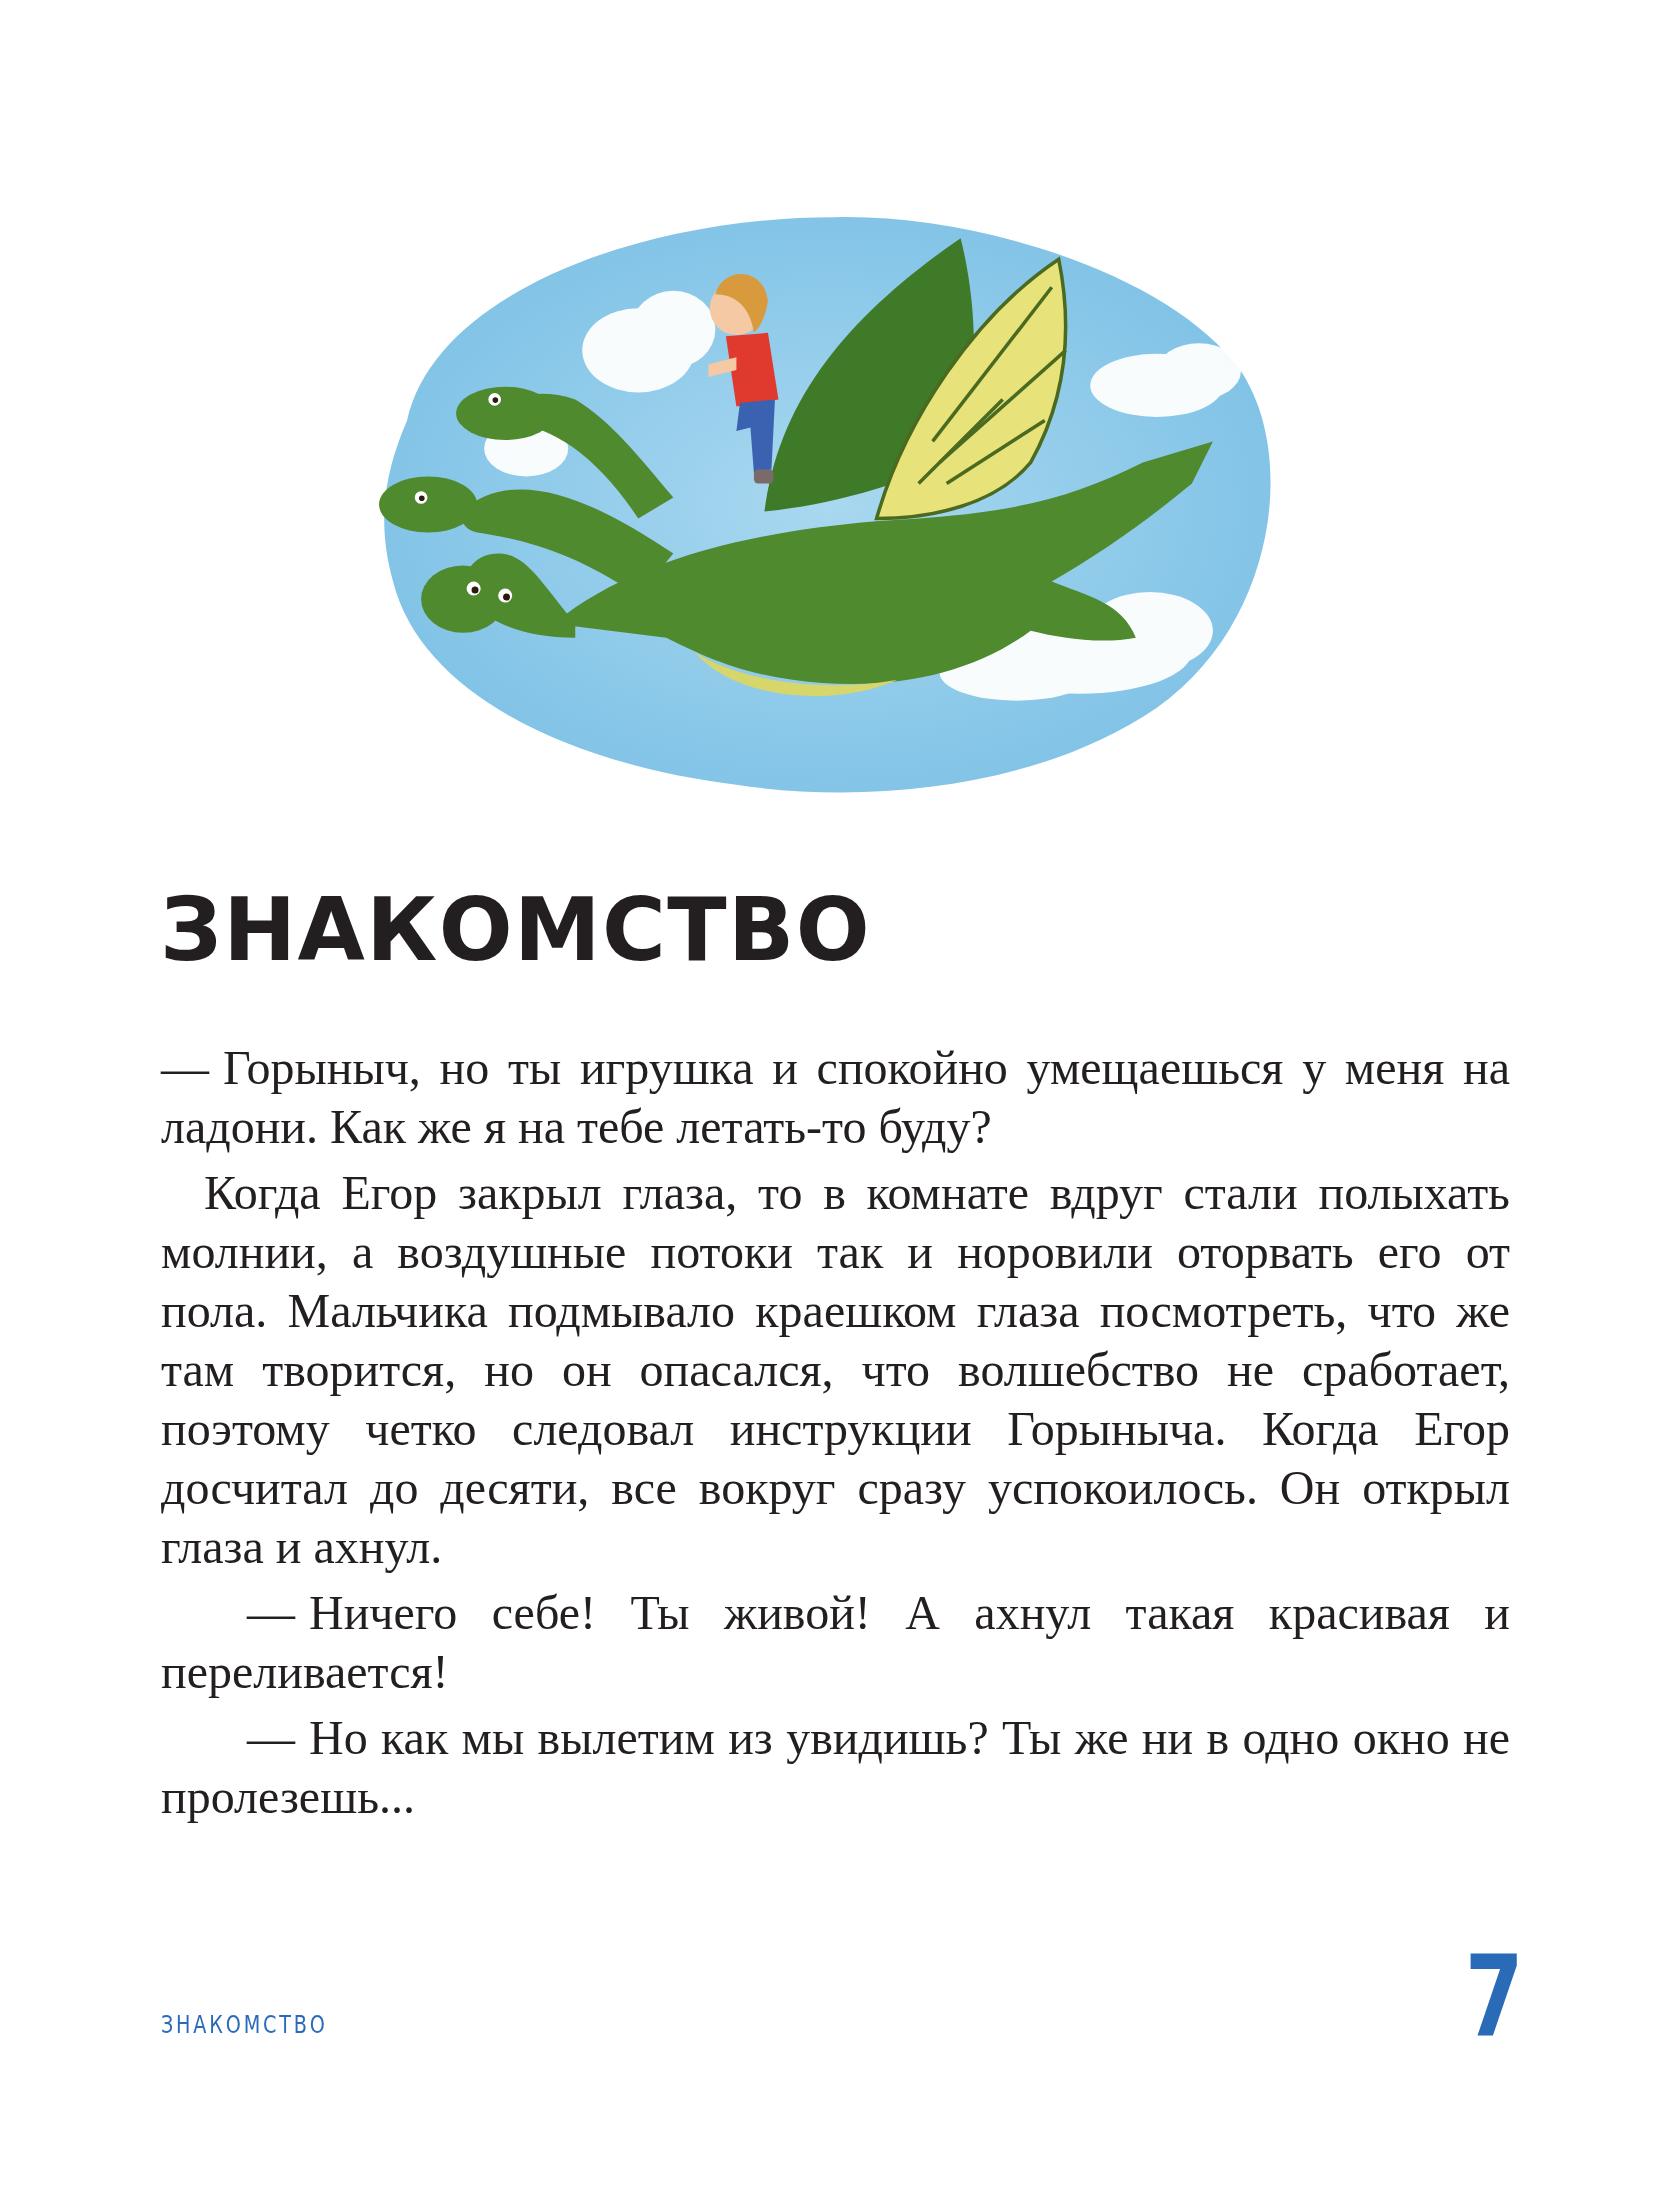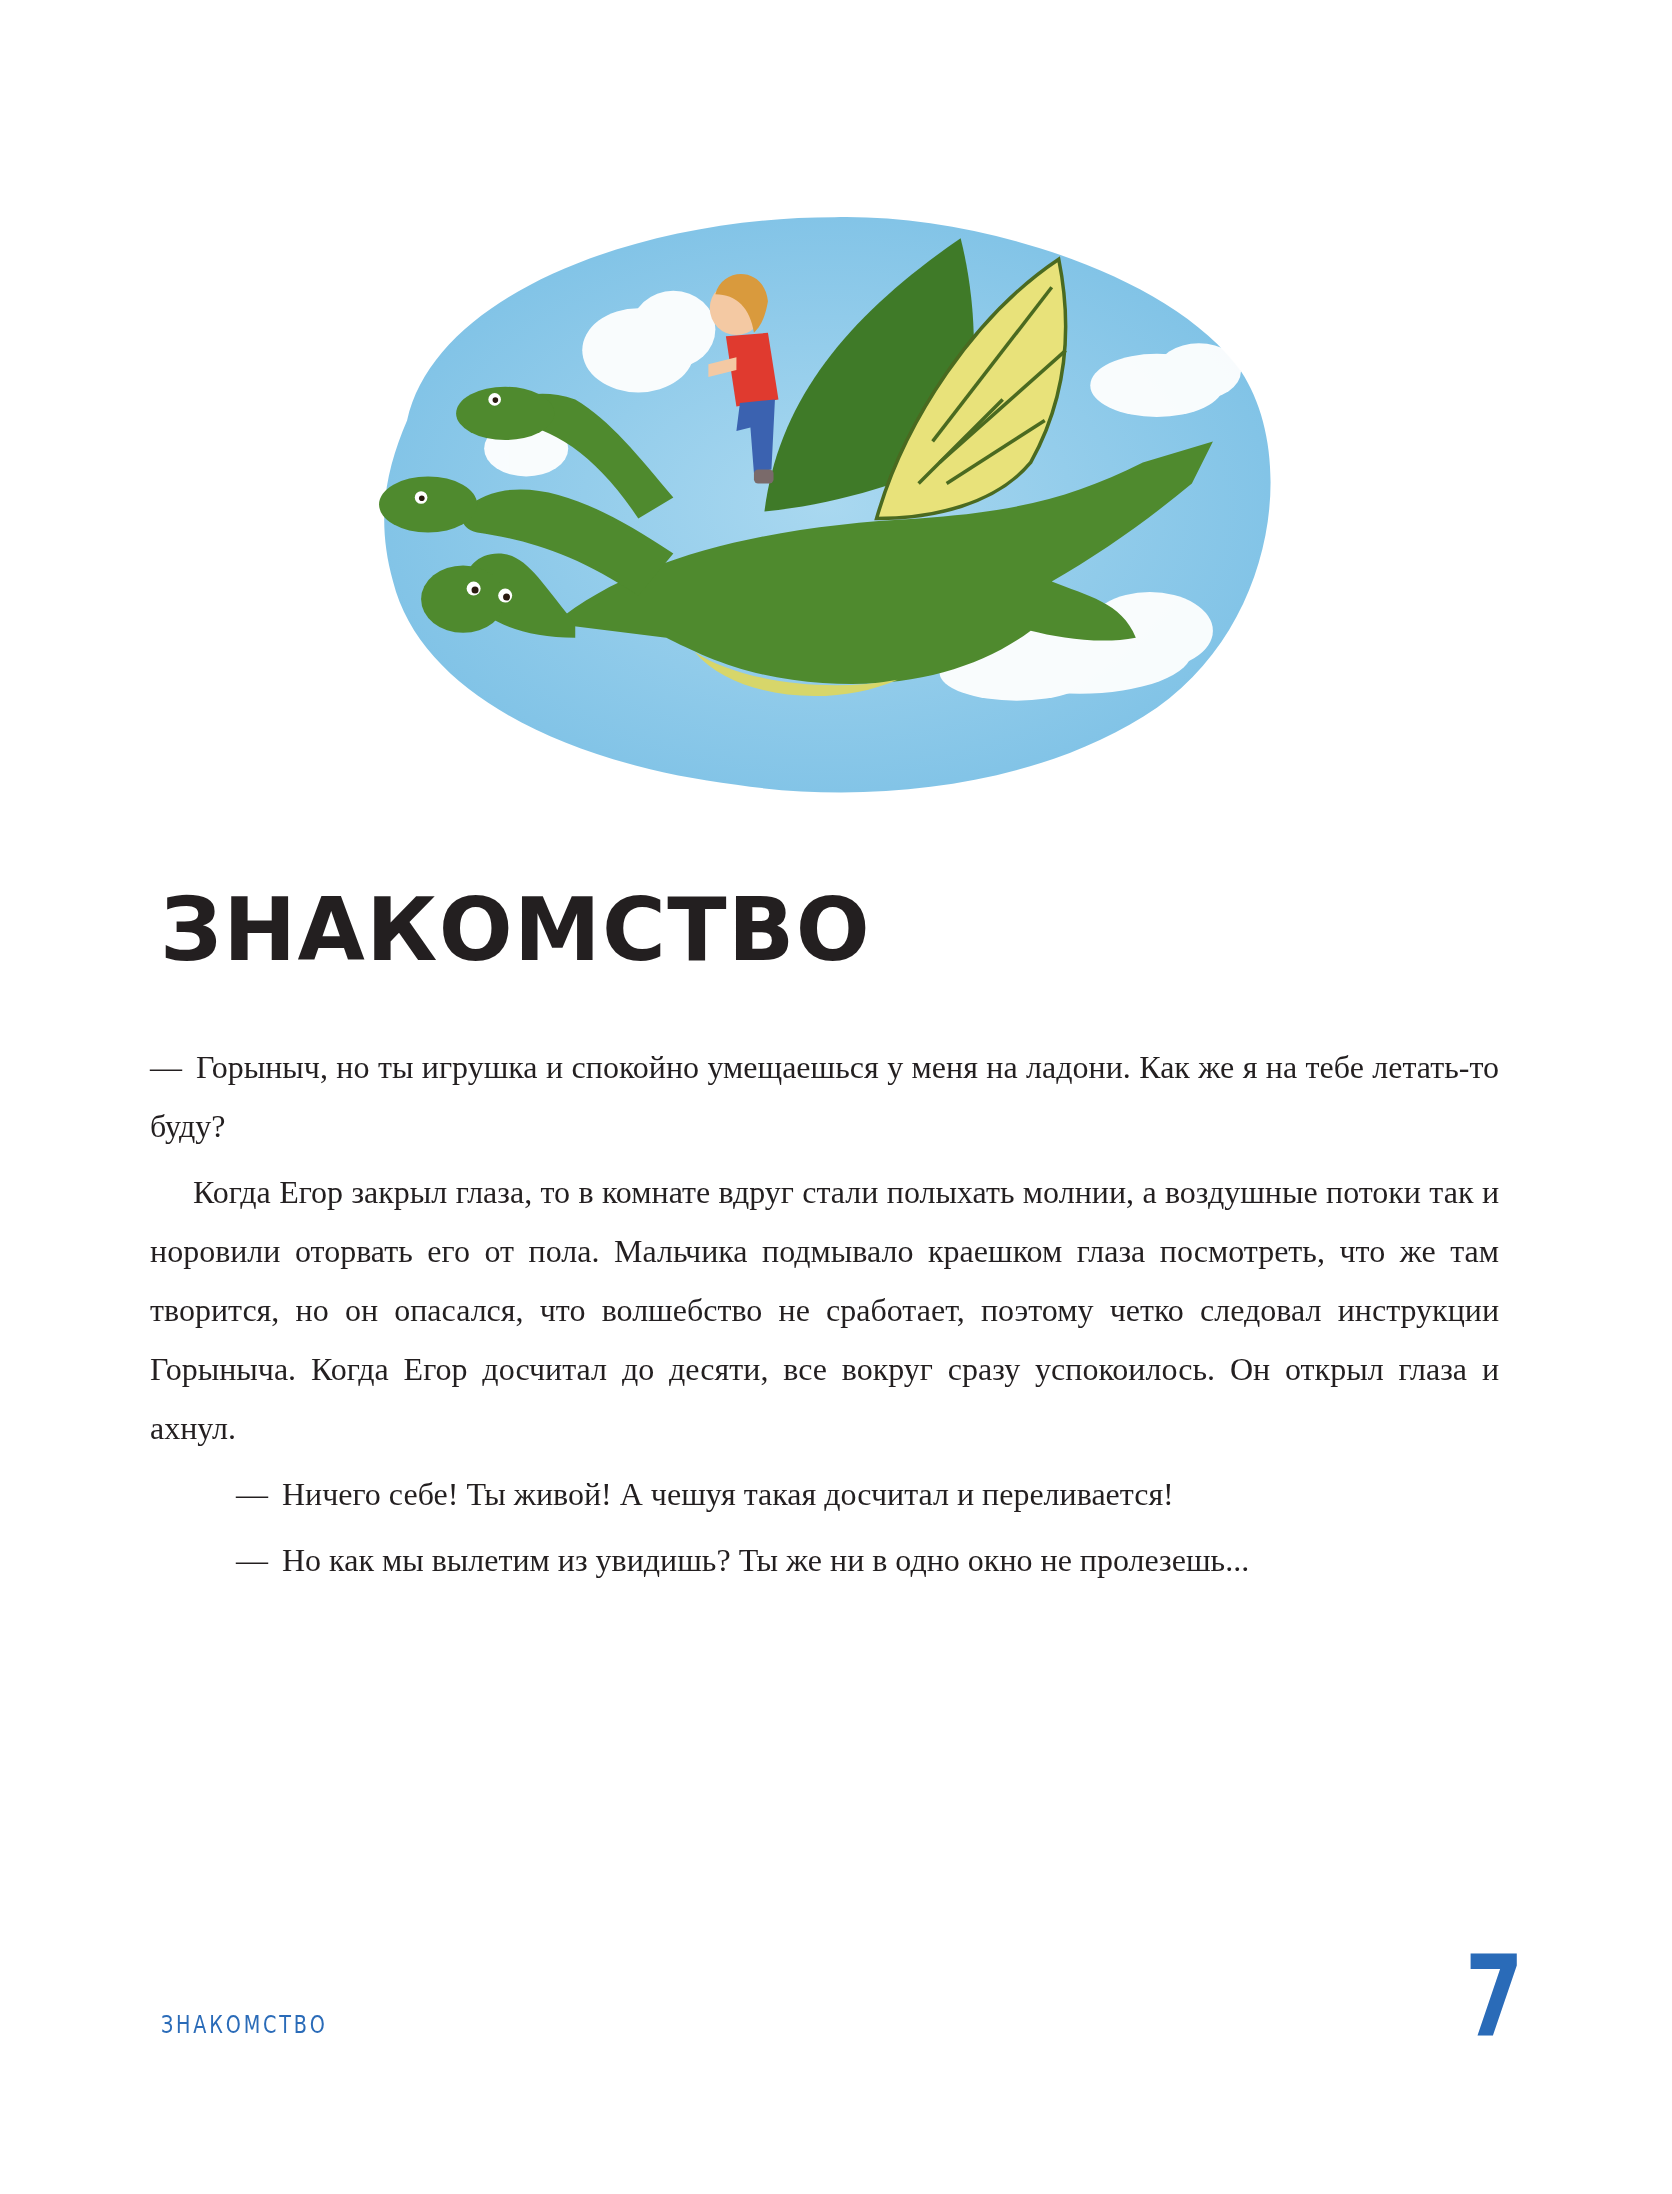--- a/index.html
+++ b/index.html
@@ -3,21 +3,21 @@
 <meta charset="utf-8">
 <style>
   html, body { margin:0; padding:0; background:#ffffff; }
   body { width:1673px; height:2194px; position:relative; overflow:hidden; font-family:"Liberation Serif", "DejaVu Serif", serif; color:#231f20; }
 
   .illustration { position:absolute; left:344px; top:189px; width:960px; height:624px; }
   .illustration svg { width:100%; height:100%; display:block; }
 
   .chapter-title { position:absolute; left:160px; top:887px; font-family:"DejaVu Sans", "Liberation Sans", sans-serif; font-weight:bold; font-size:87px; letter-spacing:1.4px; color:#231f20; transform:scaleX(1.0); transform-origin:left top; line-height:1; }
 
-  .body-text { position:absolute; left:150px; top:1038px; width:1349px; font-size:32px; line-height:59px; text-align:justify; }
+  .body-text { position:absolute; left:161px; top:1038px; width:1349px; font-size:48px; line-height:59px; text-align:justify; }
   .body-text p { margin:0 0 7px 0; text-indent:43px; }
   .body-text p.noindent { text-indent:0; }
   .body-text p .dash { display:inline-block; margin-right:14px; }
 
   .running-head { position:absolute; left:161px; top:2011px; font-family:"DejaVu Sans", "Liberation Sans", sans-serif; font-size:24px; letter-spacing:3.5px; color:#2a6bb8; transform:scaleX(0.8); transform-origin:left top; }
   .page-number { position:absolute; left:1465px; top:1940px; font-family:"DejaVu Sans", "Liberation Sans", sans-serif; font-weight:bold; font-size:112px; line-height:1; color:#2a6bb8; transform:scaleX(0.75); transform-origin:left top; }
 </style>
 </head>
 <body>
 
@@ -83,19 +83,19 @@
     <path d="M565 305 L 615 300 L 610 400 L 585 405 L 580 340 L 560 345 Z" fill="#3b62b0"></path>
     <rect x="585" y="400" width="28" height="20" rx="6" fill="#7a6a6a"></rect>
   </svg>
 </div>
 
 <div class="chapter-title">ЗНАКОМСТВО</div>
 
 <div class="body-text">
   <p class="noindent"><span class="dash">—</span><span>Горыныч, но ты игрушка и спокойно умещаешься у меня на ладони. Как же я на тебе летать-то буду?</span></p>
   <p><span>Когда Егор закрыл глаза, то в комнате вдруг стали полыхать молнии, а воздушные потоки так и норовили оторвать его от пола. Мальчика подмывало краешком глаза посмотреть, что же там творится, но он опасался, что волшебство не сработает, поэтому четко следовал инструкции Горыныча. Когда Егор досчитал до десяти, все вокруг сразу успокоилось. Он открыл глаза и ахнул.</span></p>
-  <p><span class="dash">—</span><span>Ничего себе! Ты живой! А чешуя такая досчитал и переливается!</span></p>
+  <p><span class="dash">—</span><span>Ничего себе! Ты живой! А ахнул такая красивая и переливается!</span></p>
   <p><span class="dash">—</span><span>Но как мы вылетим из увидишь? Ты же ни в одно окно не пролезешь...</span></p>
 </div>
 
 <div class="running-head">ЗНАКОМСТВО</div>
 <div class="page-number">7</div>
 
 
 </body></html>

